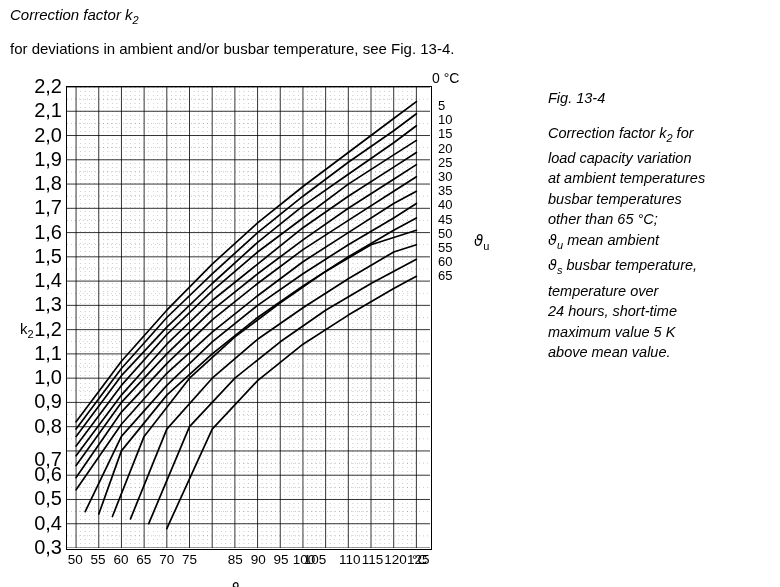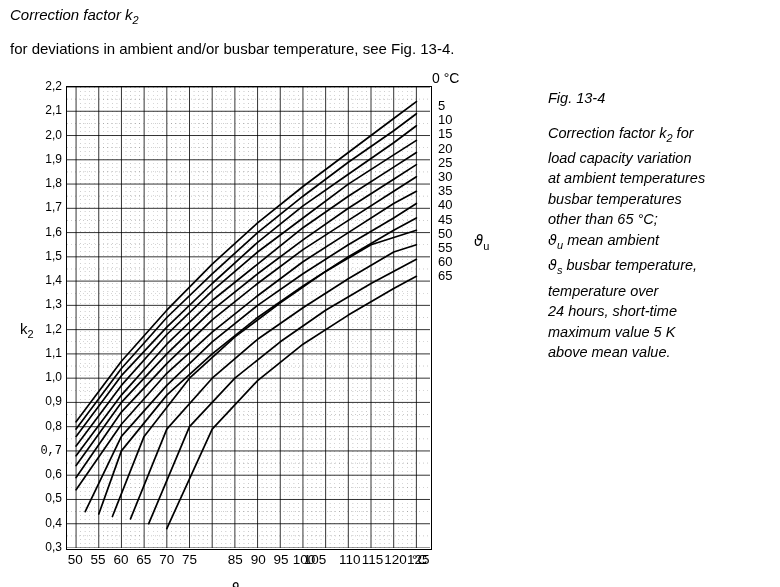--- a/index.html
+++ b/index.html
@@ -77,21 +77,21 @@
     background: #fff;
     overflow: hidden;
   }
   #plot svg { display: block; }
 
   .ytick {
     position: absolute;
     right: 0;
     width: 44px;
     text-align: right;
-    font-size: 12px;
+    font-size: 20px;
     font-family: "Liberation Sans", sans-serif;
     line-height: 12px;
   }
   #ylabels {
     position: absolute;
     left: 0px;
     top: 0px;
     width: 50px;
     height: 492px;
   }
@@ -183,21 +183,21 @@
       <div class="ytick" style="top: 129.316px;">1,7</div>
       <div class="ytick" style="top: 153.579px;">1,6</div>
       <div class="ytick" style="top: 177.842px;">1,5</div>
       <div class="ytick" style="top: 202.105px;">1,4</div>
       <div class="ytick" style="top: 226.368px;">1,3</div>
       <div class="ytick" style="top: 250.632px;">1,2</div>
       <div class="ytick" style="top: 274.895px;">1,1</div>
       <div class="ytick" style="top: 299.158px;">1,0</div>
       <div class="ytick" style="top: 323.421px;">0,9</div>
       <div class="ytick" style="top: 347.684px;">0,8</div>
-      <div class="ytick" style="top: 373px; font-family: Liberation Mono, monospace;">0,7</div>
+      <div class="ytick" style="top: 381px;">0,7</div>
       <div class="ytick" style="top: 396.211px;">0,6</div>
       <div class="ytick" style="top: 420.474px;">0,5</div>
       <div class="ytick" style="top: 444.737px;">0,4</div>
       <div class="ytick" style="top: 469px;">0,3</div>
     </div>
 
   <div id="plot">
     <svg id="plot-svg" width="363" height="461" viewBox="0 0 363 461">
         <line x1="13.612499999999999" y1="0" x2="13.612499999999999" y2="461" stroke="#000" stroke-width="0.4" stroke-dasharray="1,3" opacity="0.55"></line>
         <line x1="18.150000000000002" y1="0" x2="18.150000000000002" y2="461" stroke="#000" stroke-width="0.4" stroke-dasharray="1,3" opacity="0.55"></line>

